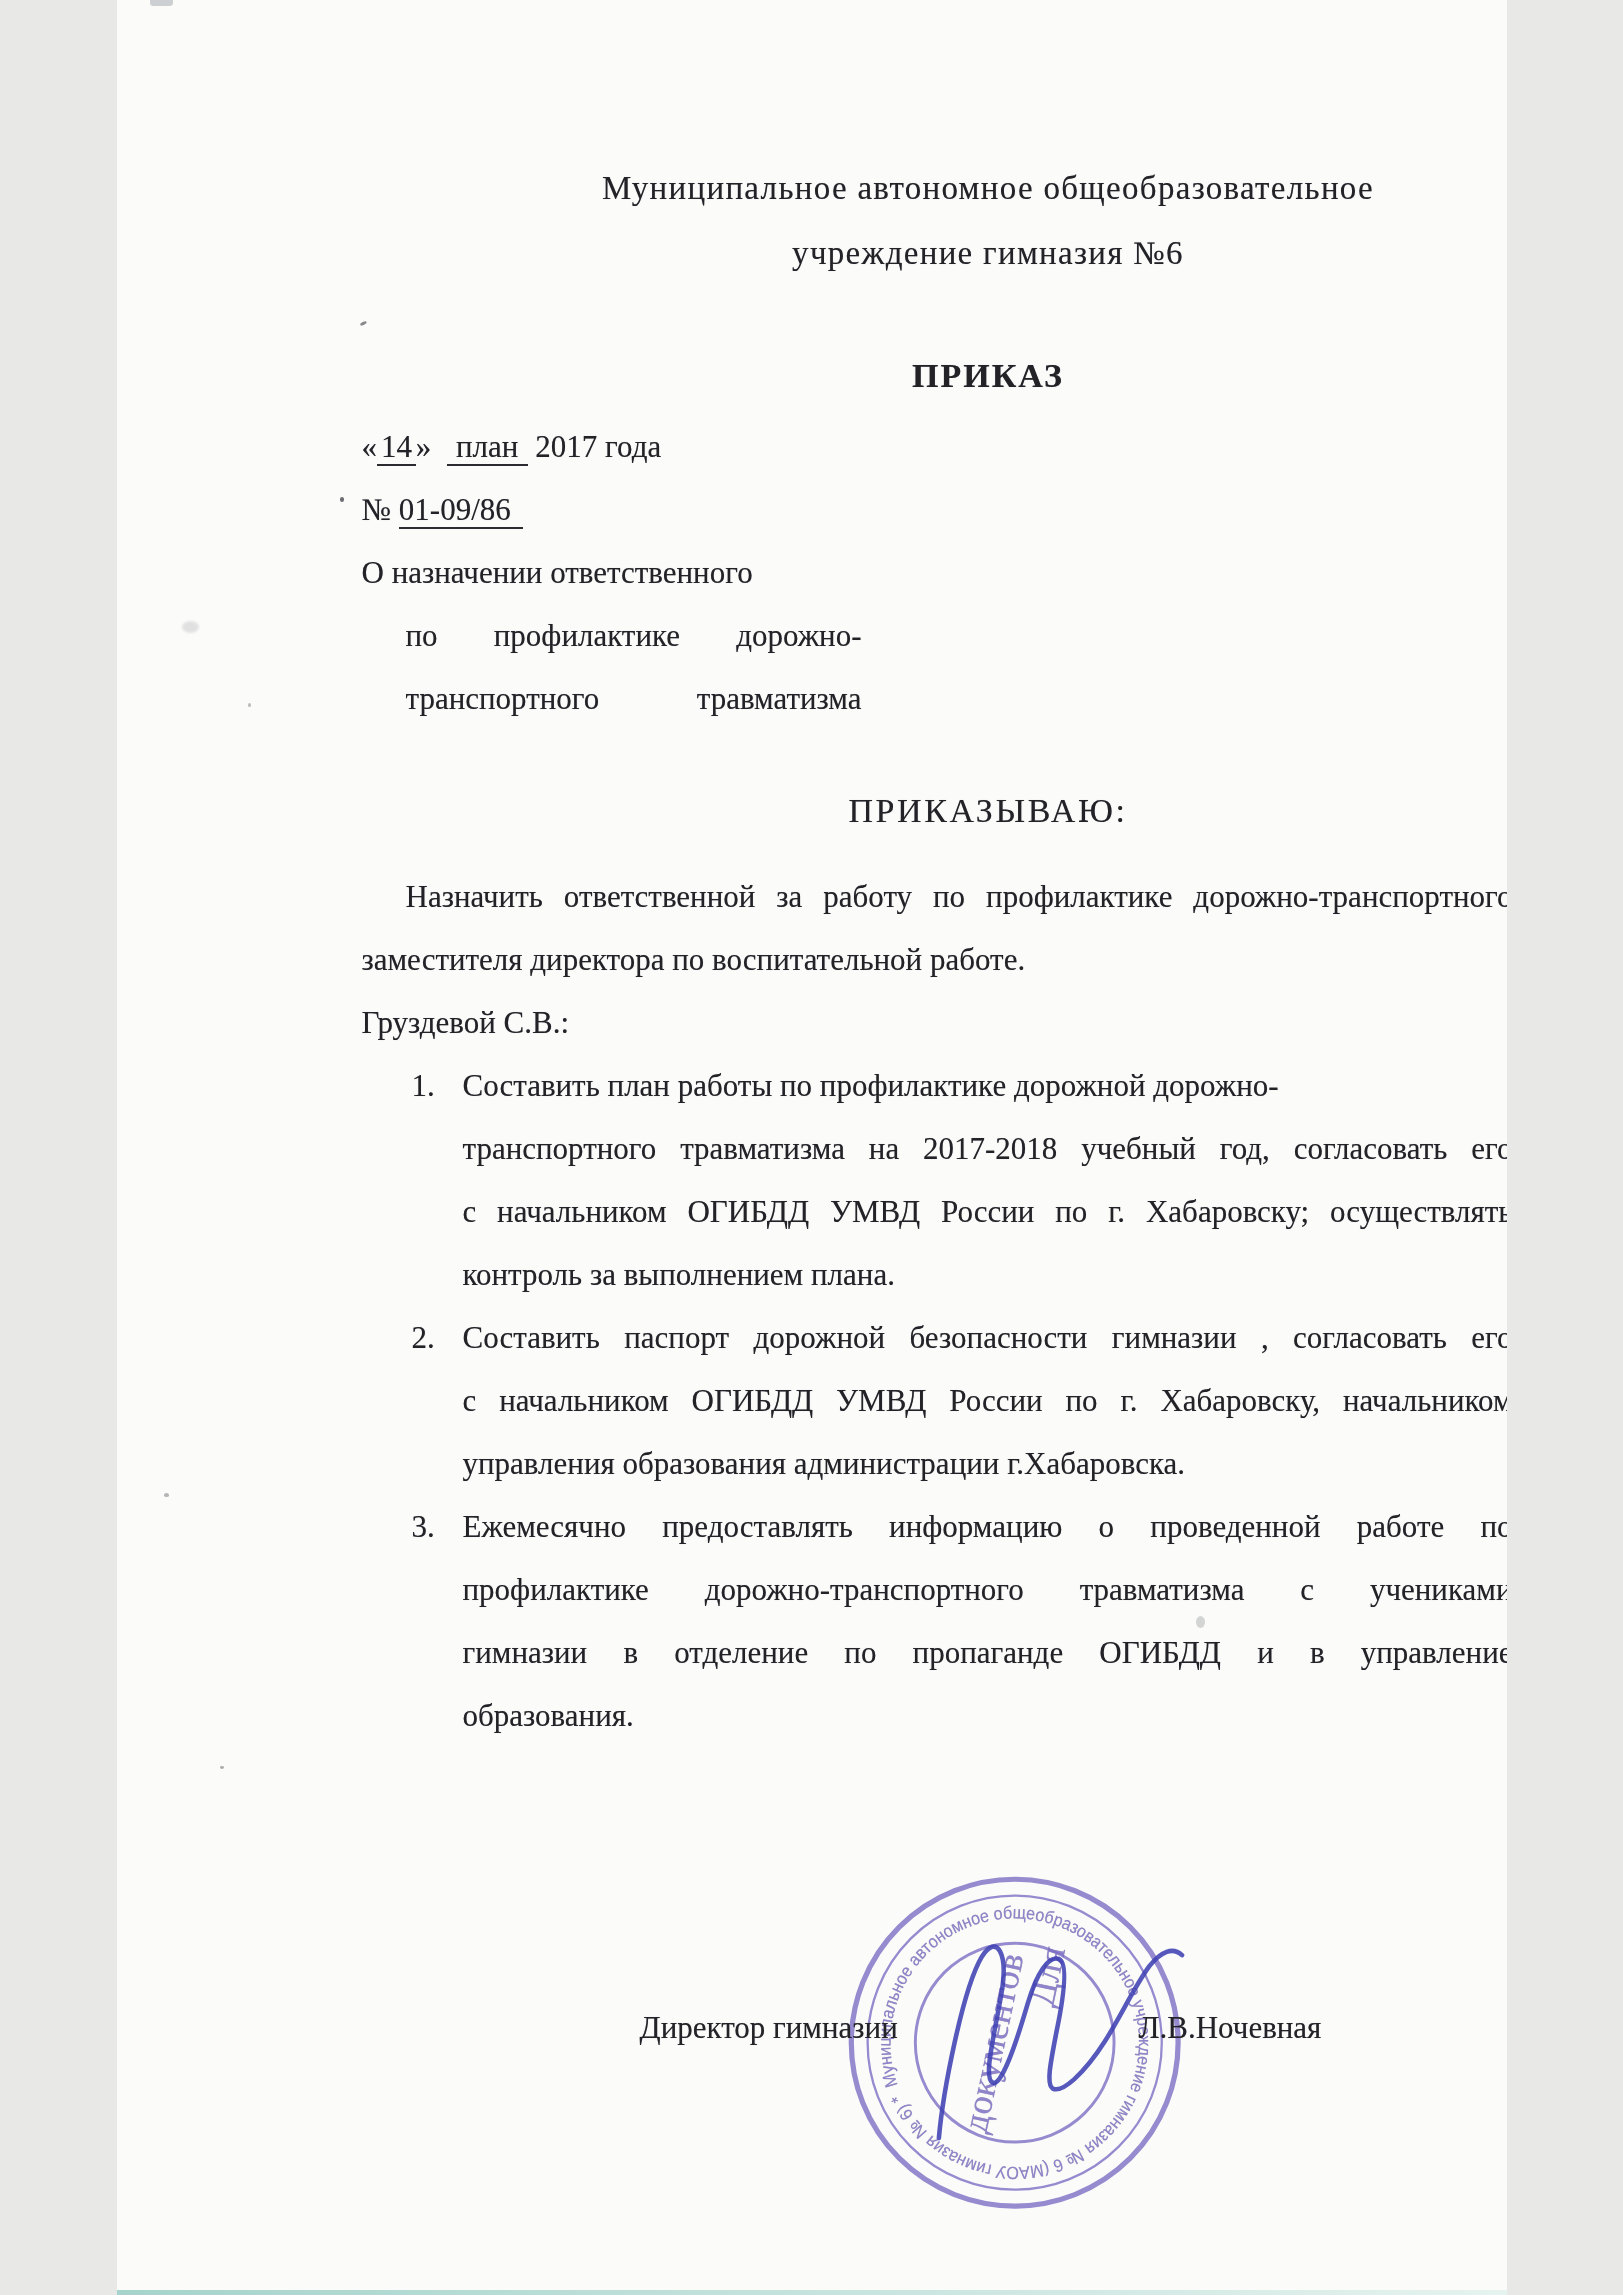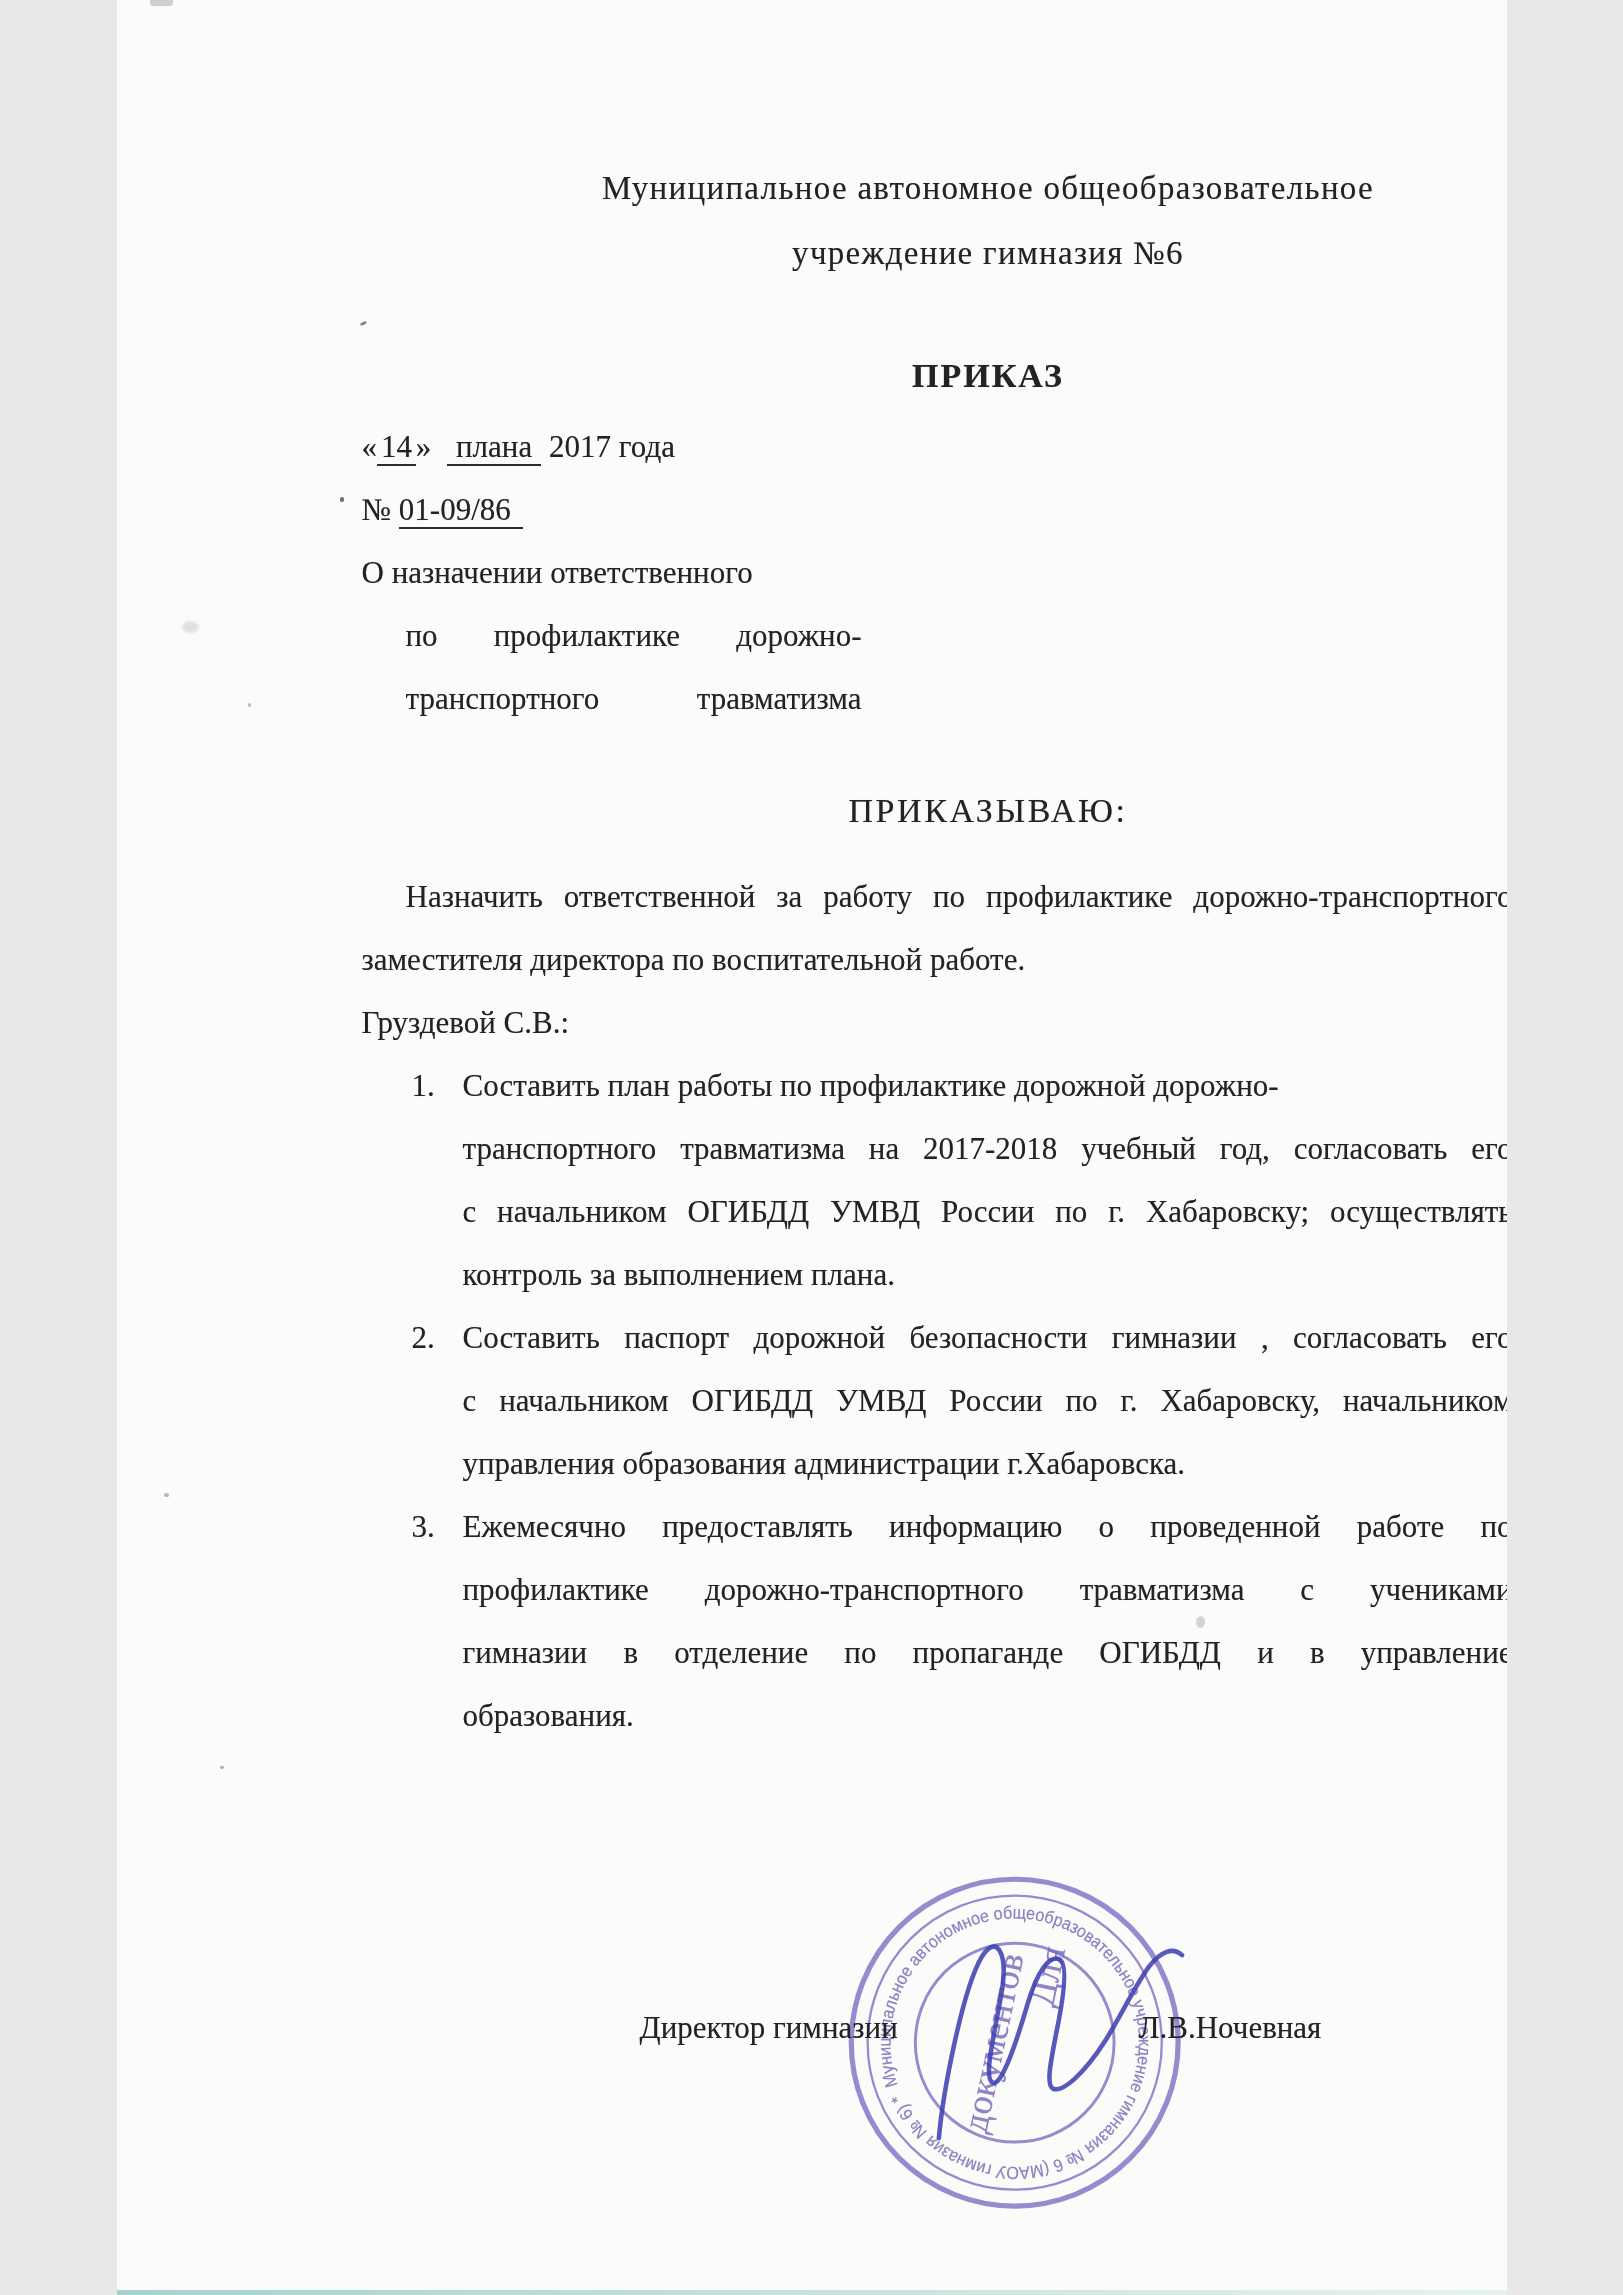--- a/index.html
+++ b/index.html
@@ -48,21 +48,21 @@
   <div class="top-dash"></div>
 
   <div class="header">
     <div>Муниципальное автономное общеобразовательное</div>
     <div>учреждение гимназия №6</div>
   </div>
 
   <div class="doc-title">ПРИКАЗ</div>
 
   <div class="meta">
-    <div><span>«</span><span class="u14">14</span><span>»</span>&nbsp; <span class="umonth">плана</span> <span>2017 года</span></div>
+    <div><span>«</span><span class="u14">14</span><span>»</span>&nbsp; <span class="umonth">план</span> <span>2017 года</span></div>
     <div><span>№</span> <span class="unum">01-09/86</span></div>
     <div>
         <div class="pline">О назначении ответственного</div>
         <div class="pline j">по профилактике дорожно-</div>
         <div class="pline j">транспортного травматизма</div>
       </div>
   </div>
 
   <div class="cmd">ПРИКАЗЫВАЮ:</div>
 

